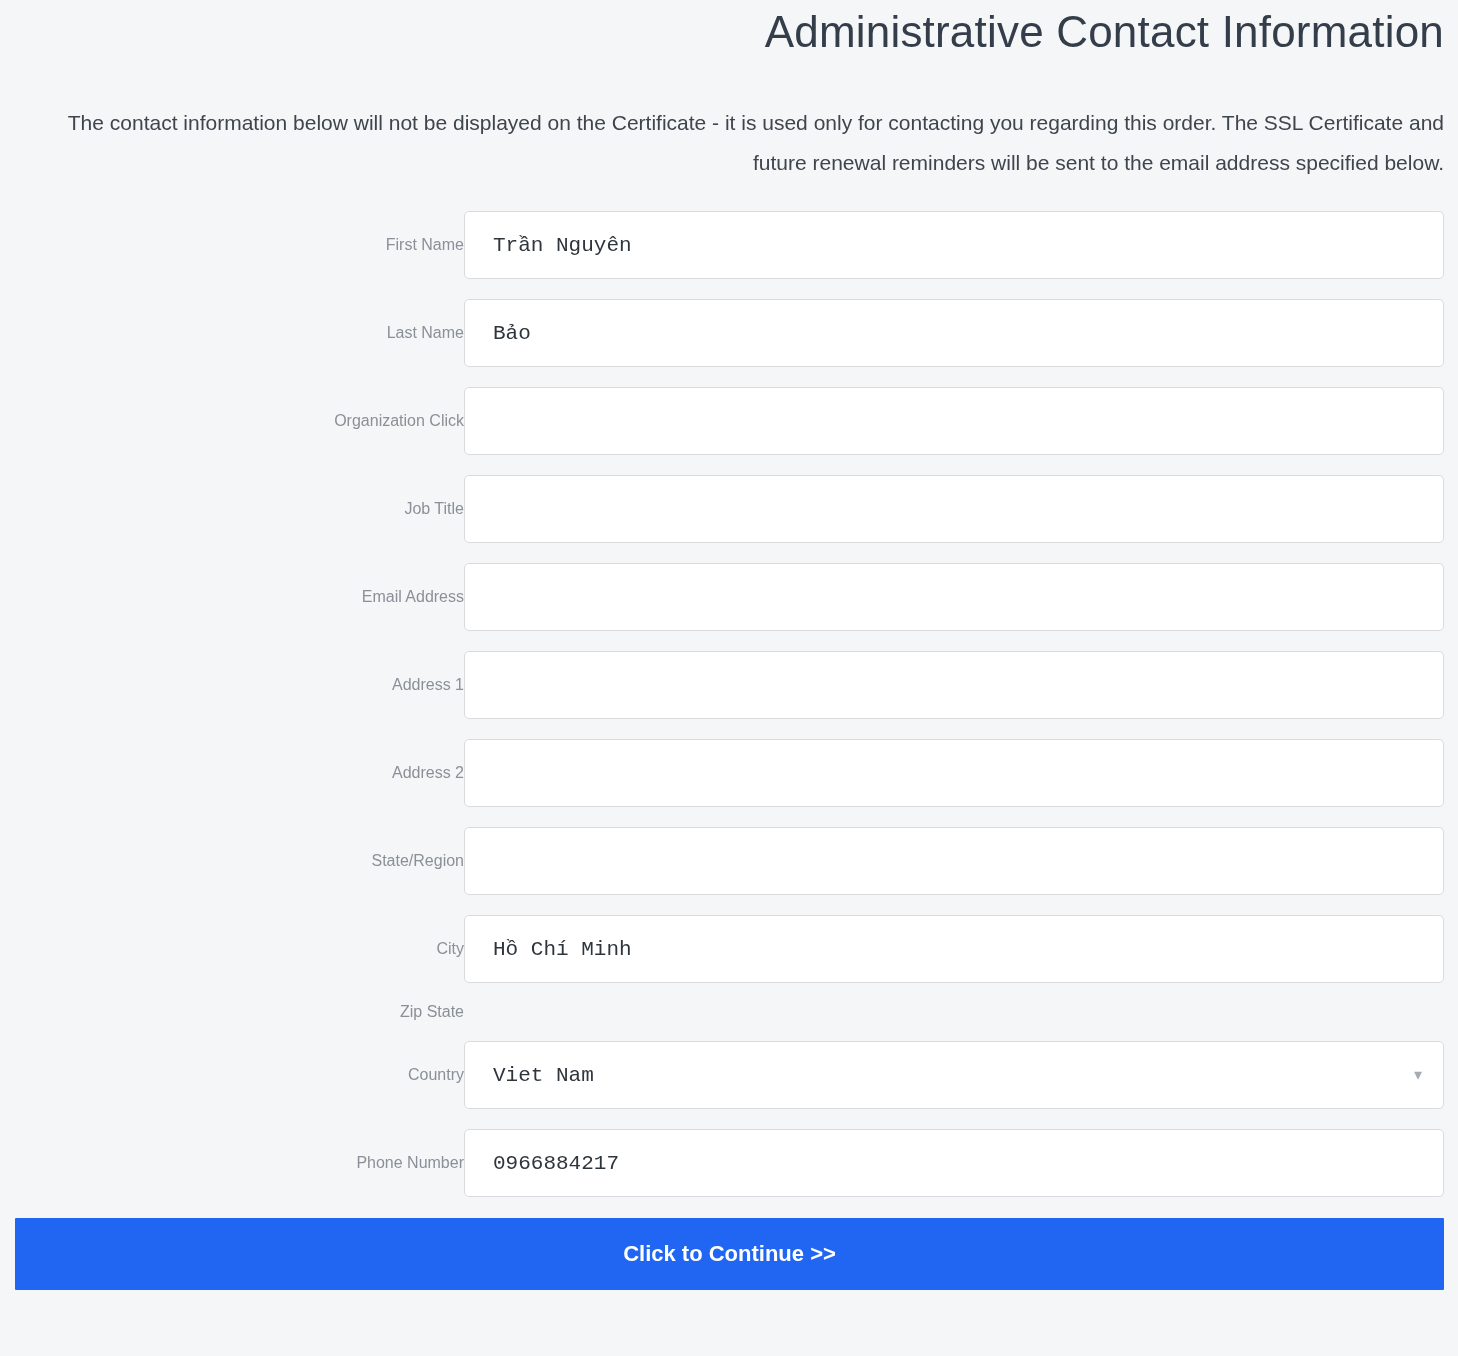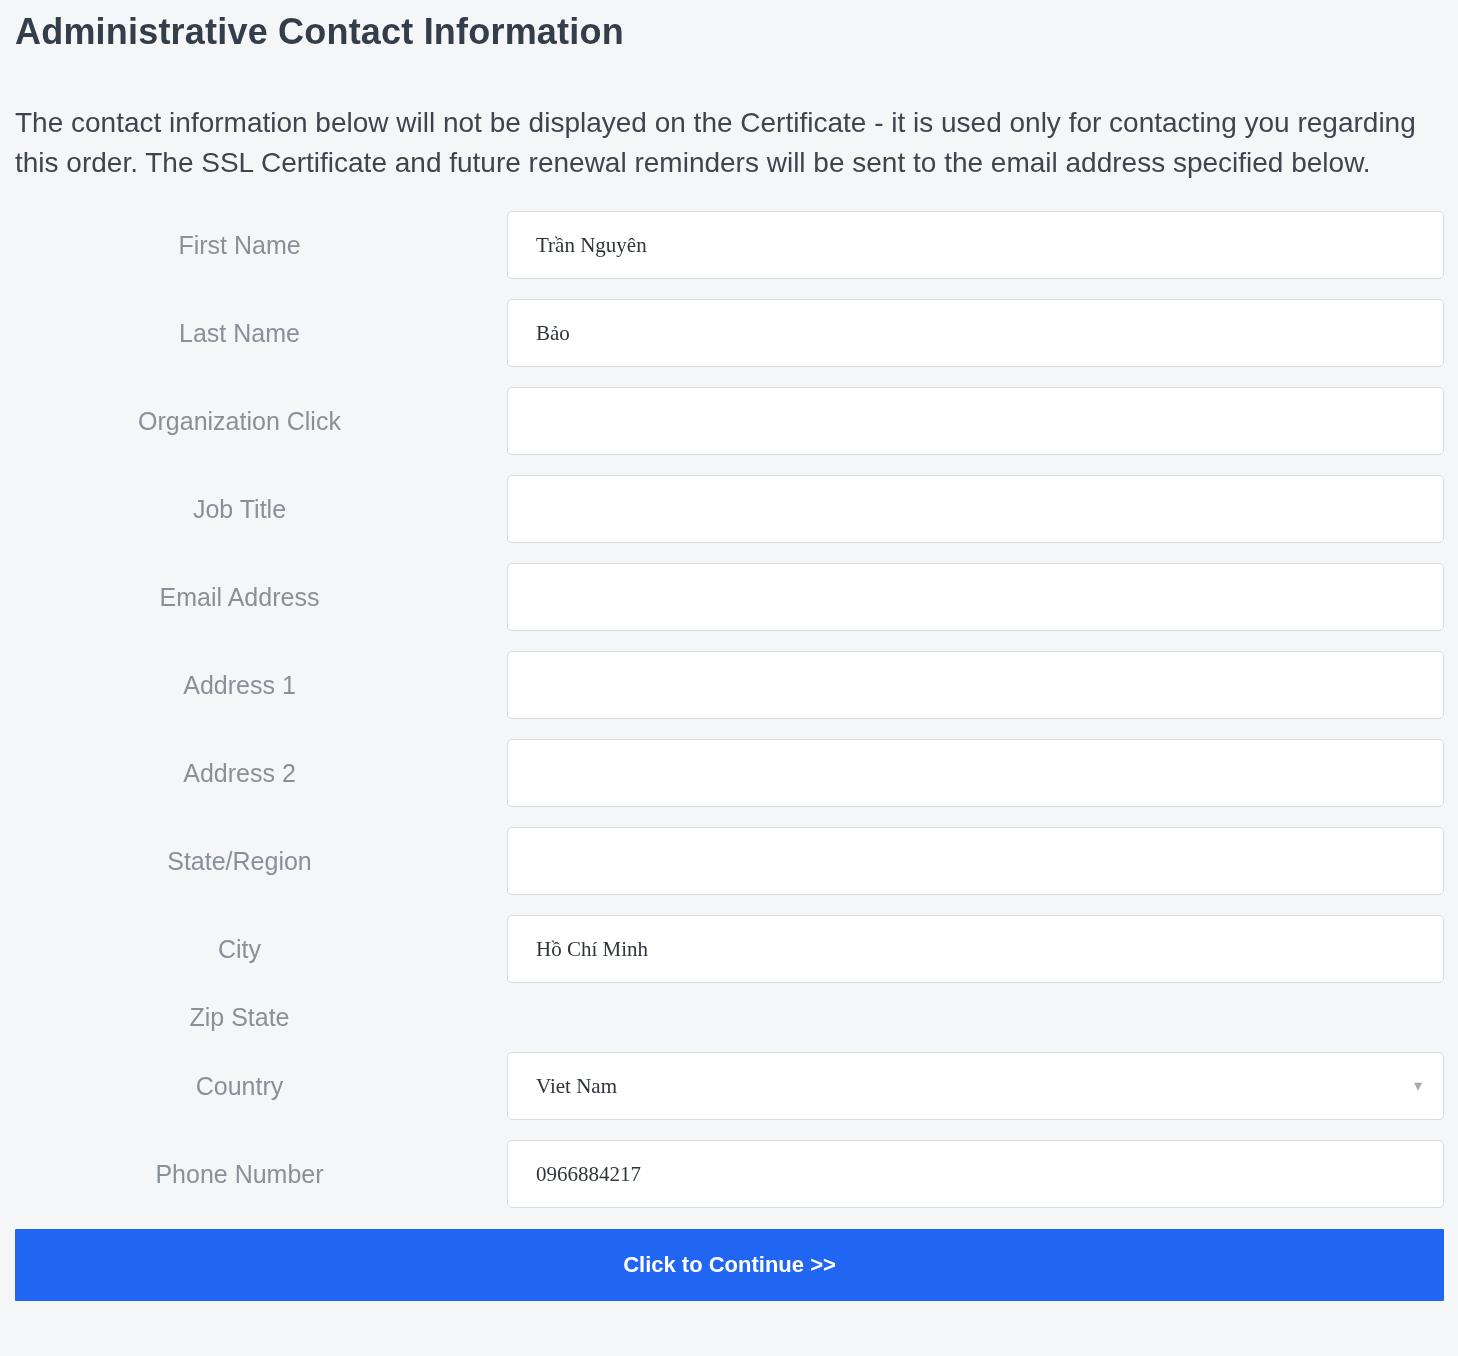--- a/index.html
+++ b/index.html
@@ -7,58 +7,59 @@
     width: 1458px; height: 1356px;
     background: var(--background, #f5f6f8);
     font-family: "Liberation Sans", "DejaVu Sans", sans-serif;
     overflow: hidden;
   }
   .page {
     width: 100%; height: 100%;
     padding: 10px 14px 16px 15px;
   }
   .page-title {
-    font-size: 36px;
-    font-weight: 700;
+    font-size: 44px;
+    font-weight: 400;
     line-height: 44px;
     color: var(--title-text, #343d4a);
     letter-spacing: 0.2px;
+    text-align: right;
   }
   .page-description {
     margin-top: 49px;
-    font-size: 28px;
+    font-size: 21px;
     line-height: 40px;
     color: var(--body-text, #3f454d);
+    text-align: right;
   }
   .form { margin-top: 28px; }
   .form-row {
     display: flex;
     align-items: center;
     margin-bottom: 20px;
   }
   .field-label {
     width: 449px;
-    margin-right: 43px;
-    text-align: center;
-    font-size: 25px;
+    text-align: right;
+    font-size: 16px;
     color: var(--label-text, #8a9097);
     flex: 0 0 auto;
   }
   .control { flex: 1 1 auto; position: relative; }
   .field-input, .field-select {
     display: block;
     width: 100%;
     height: 68px;
     background: #ffffff;
     border: 1px solid var(--input-border, #d9dbdf);
     border-radius: 5px;
     padding: 0 28px;
     font-size: 21px;
     color: var(--input-text, #2f353c);
-    font-family: Liberation Serif, serif;
+    font-family: Liberation Mono, monospace;
     outline: none;
   }
   .field-select {
     -webkit-appearance: none;
     -moz-appearance: none;
     appearance: none;
   }
   .caret {
     position: absolute;
     right: 22px;

